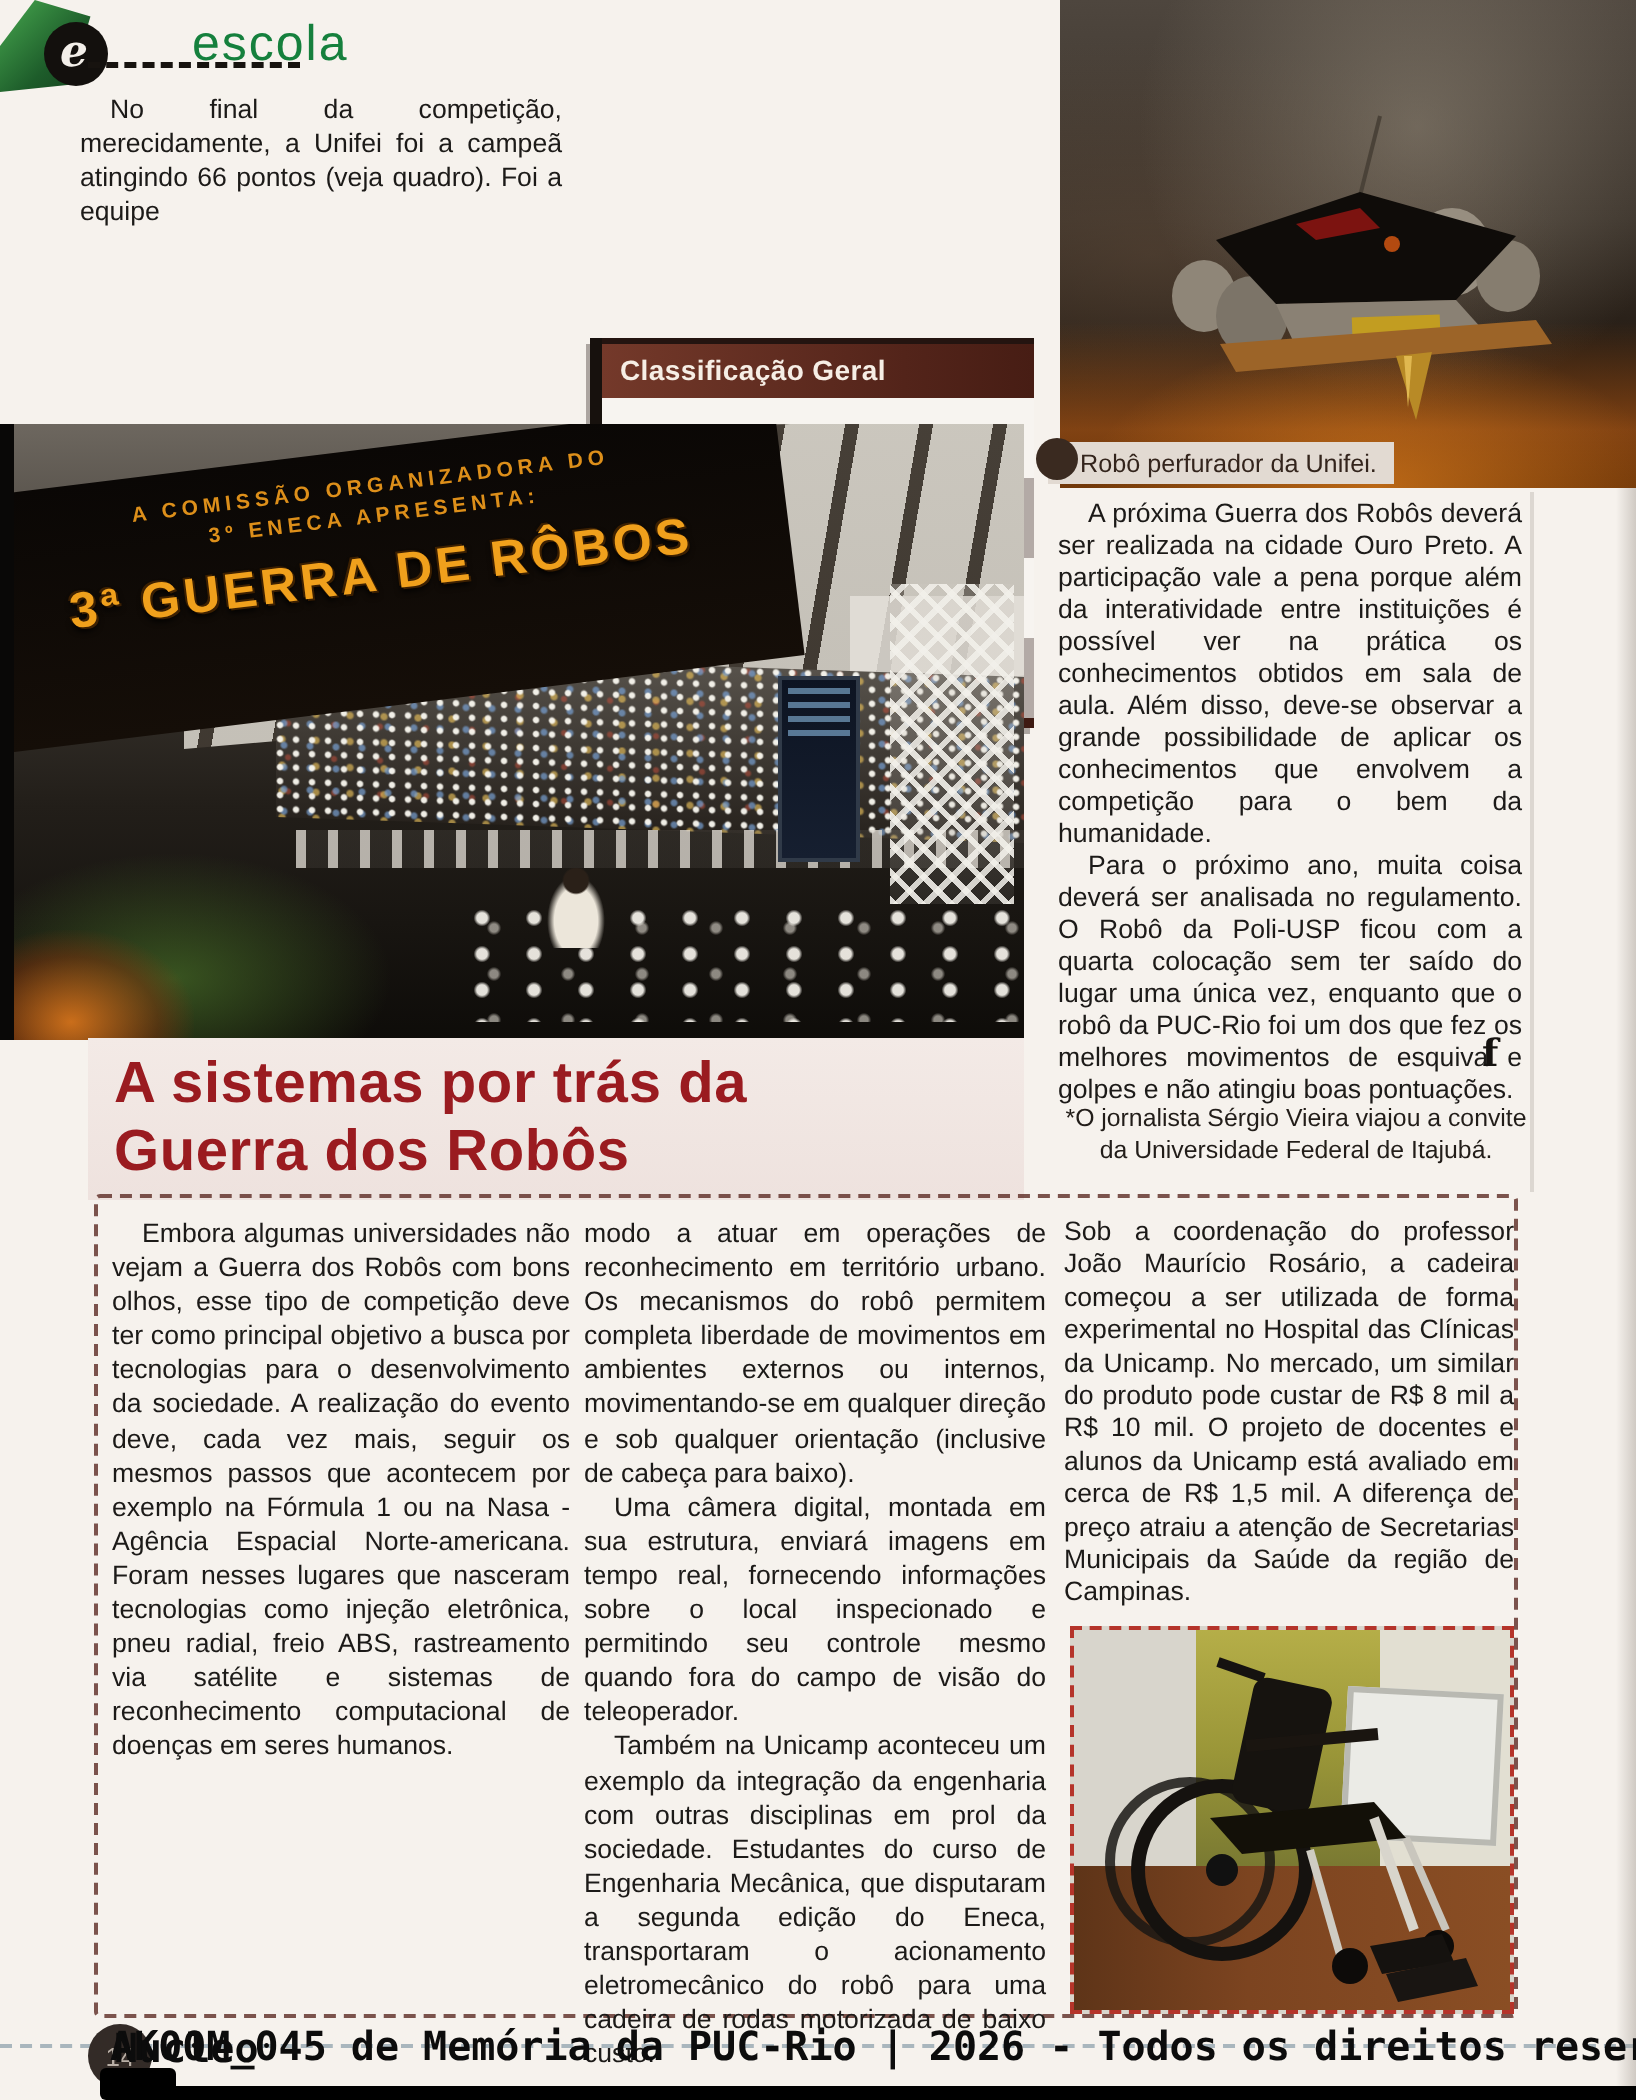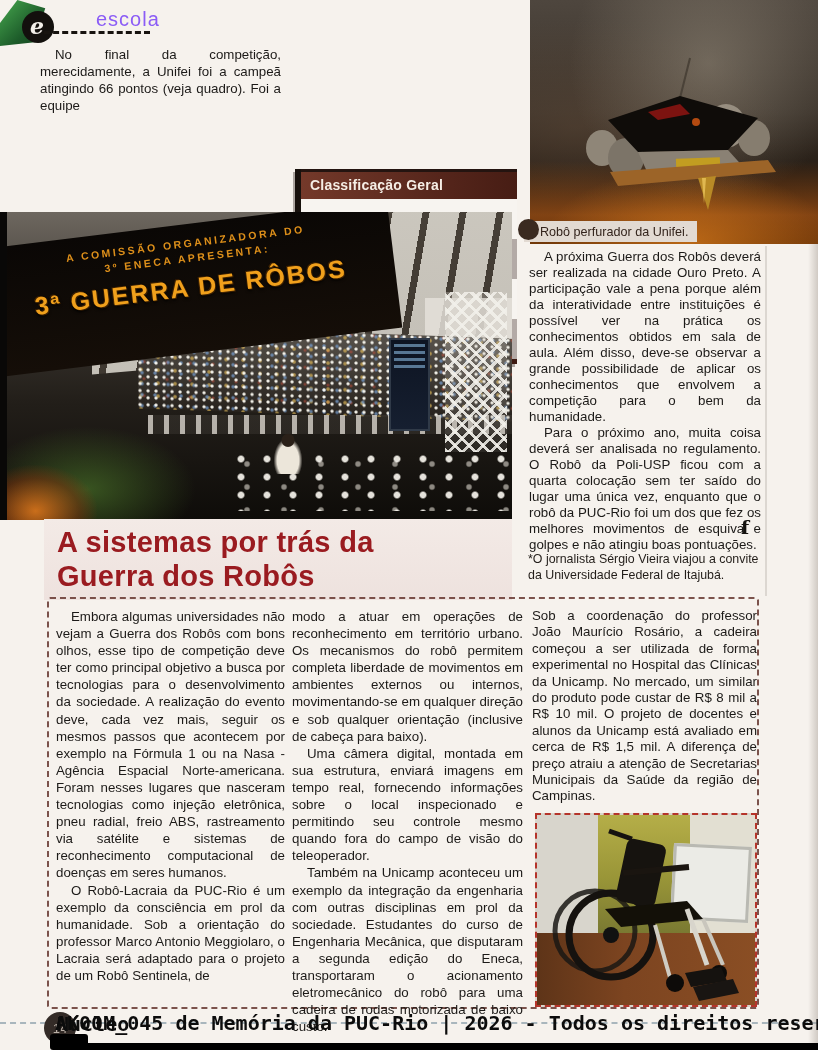--- a/index.html
+++ b/index.html
@@ -12,31 +12,31 @@
 
   
   #logo-green1 { left:0; top:0; width:58px; height:46px;
     background:linear-gradient(135deg,#3f9a48 10%,#1d5c2a 55%,#12361a);
     clip-path:polygon(0 50%, 30% 0, 78% 18%, 60% 92%, 0 100%); }
   #logo-circle { left:22px; top:11px; width:32px; height:32px; border-radius:50%;
     background:#13100d; display:flex; align-items:center; justify-content:center; }
   #logo-circle span { font-family:"DejaVu Serif", serif; font-style:italic; font-weight:bold;
     font-size:22px; color:#f3efe9; transform:translate(-1px,-1px); }
   #logo-dash { left:44px; top:31px; width:106px; border-top:3px dashed #17130f; }
-  #escola { left:96px; top:8px; font-size:20px; letter-spacing:1px; color:#8b5cf6; }
+  #escola { left:96px; top:8px; font-size:25px; letter-spacing:1px; color:#15803d; }
 
   
   .col { position:absolute; text-align:justify; font-size:13.3px; line-height:17.1px; }
   .col p { margin:0; }
   .col p.ind { text-indent:15px; }
   #col-right { line-height:16px; }
   .endmark { position:absolute; left:741px; top:516px; font-family:"DejaVu Serif", serif;
     font-weight:bold; font-size:19px; color:#15120f; }
   #footnote { left:528px; top:552px; width:240px; font-size:12.4px; line-height:15.5px;
-    text-align:left; color:#221d19; }
+    text-align:center; color:#221d19; }
 
   
   #standings { left:295px; top:169px; width:216px;
     border-left:6px solid #17110d; border-bottom:5px solid #3e1a12;
     box-shadow:-2px 3px 0 rgba(35,22,16,.35); background:#f7f4f0; }
   .st-header { background:linear-gradient(90deg,#74392a,#53241a 70%,#471d14);
     border-top:3px solid #241410; color:#f6eee5; font-weight:bold; font-size:14px;
     padding:5px 9px 6px; letter-spacing:.2px; }
   .st-row { display:flex; font-size:13px; padding:21px 9px 4px; color:#17130f; }
   .st-row.alt { background:#b3aaa6; }
@@ -233,21 +233,20 @@
 
   <div class="abs" id="headline">
     <div>A sistemas por trás da</div>
     <div>Guerra dos Robôs</div>
   </div>
 
   <div class="abs" id="section-box"></div>
 
   <div class="col" style="left:56px; top:608px; width:229px;">
     <p class="ind">Embora algumas universidades não vejam a Guerra dos Robôs com bons olhos, esse tipo de competição deve ter como principal objetivo a busca por tecnologias para o desenvolvimento da sociedade. A realização do evento deve, cada vez mais, seguir os mesmos passos que acontecem por exemplo na Fórmula 1 ou na Nasa - Agência Espacial Norte-americana. Foram nesses lugares que nasceram tecnologias como injeção eletrônica, pneu radial, freio ABS, rastreamento via satélite e sistemas de reconhecimento computacional de doenças em seres humanos.</p>
-    <p class="ind">O Robô-Lacraia da PUC-Rio é um exemplo da consciência em prol da humanidade. Sob a orientação do professor Marco Antonio Meggiolaro, o Lacraia será adaptado para o projeto de um Robô Sentinela, de</p>
   </div>
   <div class="col" style="left:292px; top:608px; width:231px;">
     <p>modo a atuar em operações de reconhecimento em território urbano. Os mecanismos do robô permitem completa liberdade de movimentos em ambientes externos ou internos, movimentando-se em qualquer direção e sob qualquer orientação (inclusive de cabeça para baixo).</p>
     <p class="ind">Uma câmera digital, montada em sua estrutura, enviará imagens em tempo real, fornecendo informações sobre o local inspecionado e permitindo seu controle mesmo quando fora do campo de visão do teleoperador.</p>
     <p class="ind">Também na Unicamp aconteceu um exemplo da integração da engenharia com outras disciplinas em prol da sociedade. Estudantes do curso de Engenharia Mecânica, que disputaram a segunda edição do Eneca, transportaram o acionamento eletromecânico do robô para uma cadeira de rodas motorizada de baixo custo.</p>
   </div>
   <div class="col" style="left:532px; top:608px; width:225px; line-height:16.4px;">
     <p>Sob a coordenação do professor João Maurício Rosário, a cadeira começou a ser utilizada de forma experimental no Hospital das Clínicas da Unicamp. No mercado, um similar do produto pode custar de R$ 8 mil a R$ 10 mil. O projeto de docentes e alunos da Unicamp está avaliado em cerca de R$ 1,5 mil. A diferença de preço atraiu a atenção de Secretarias Municipais da Saúde da região de Campinas.</p>
   </div>
 

